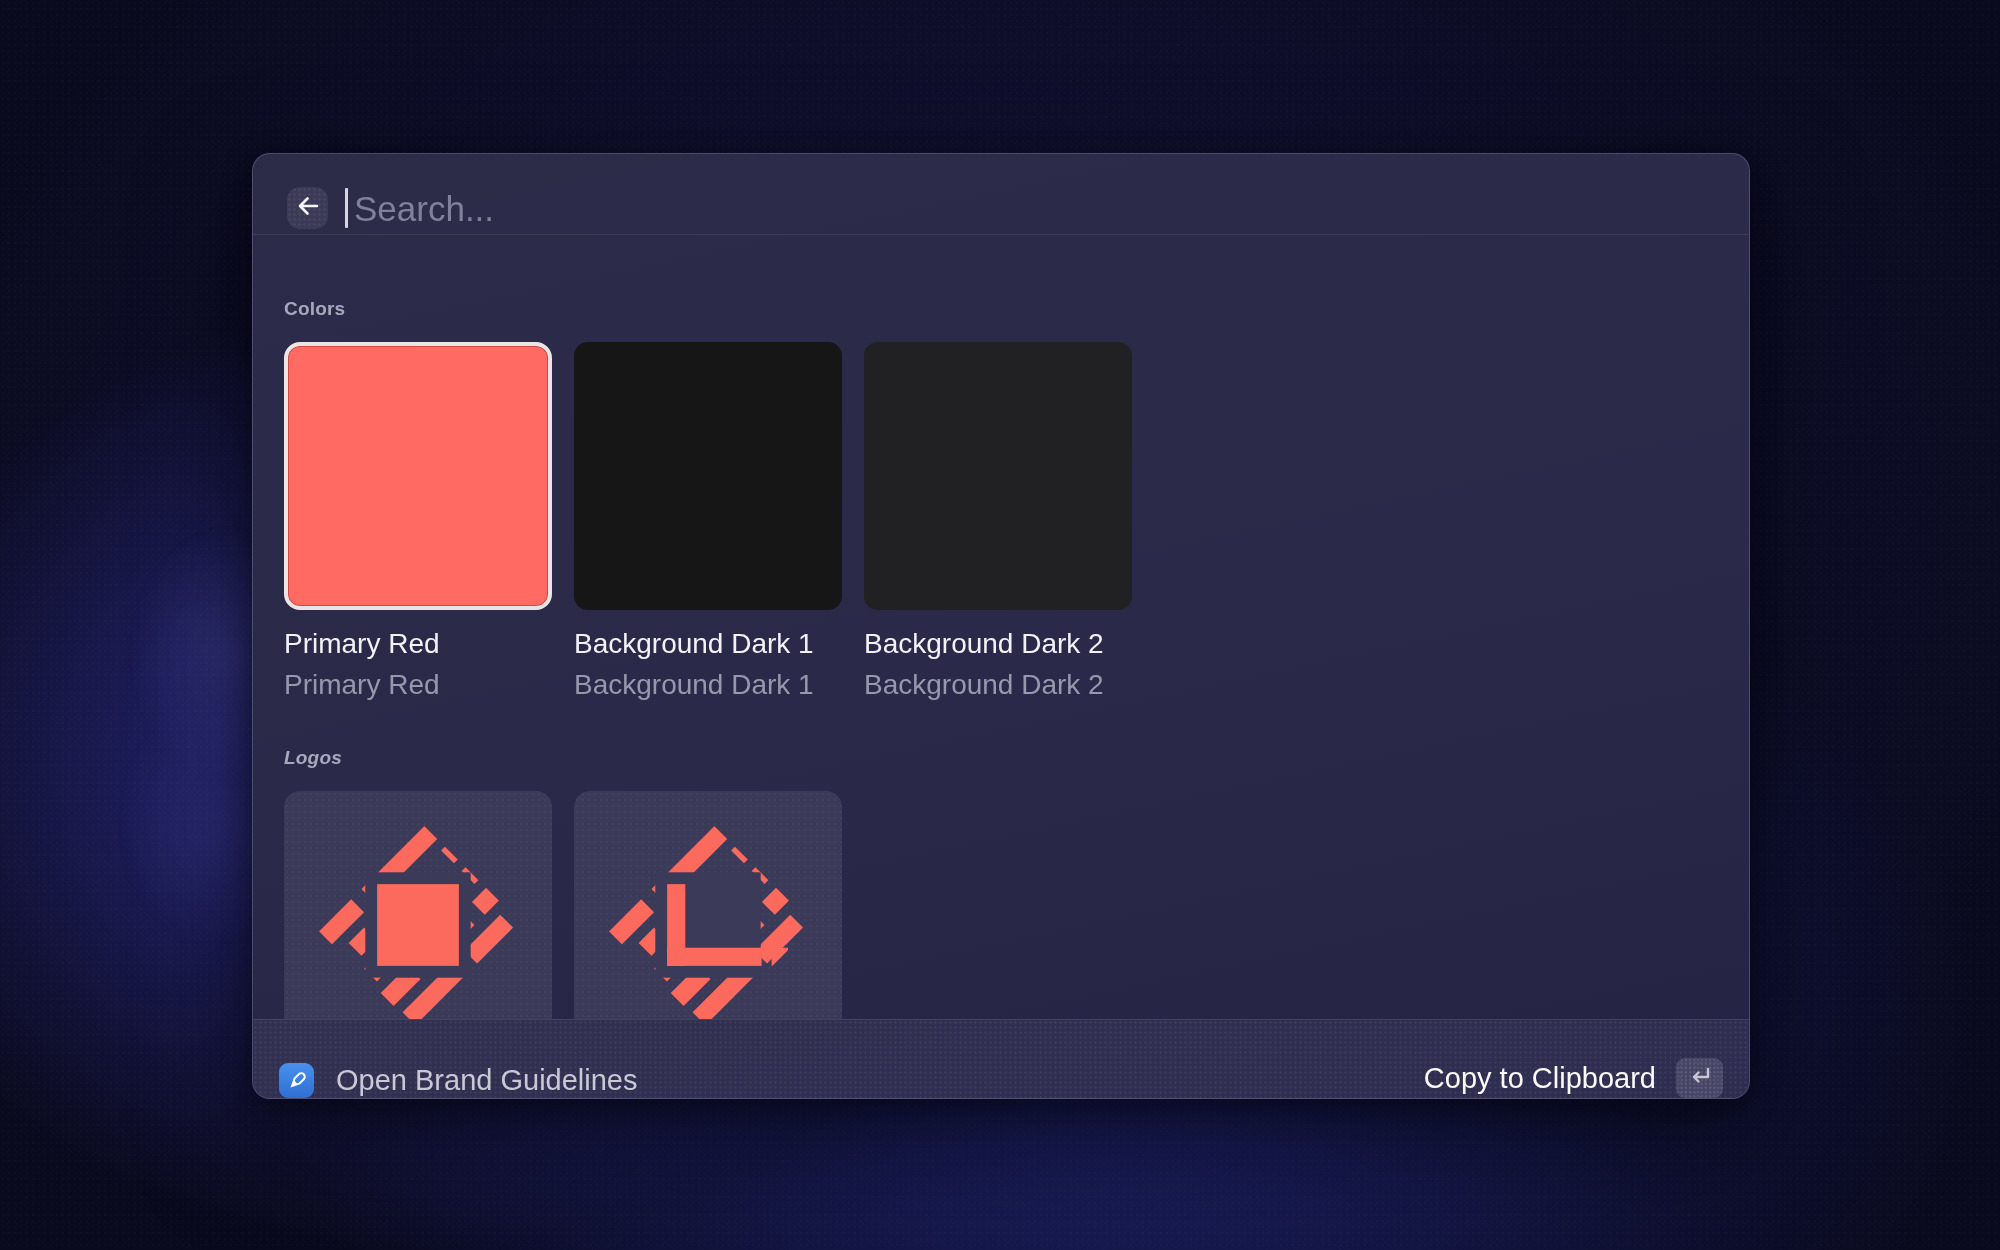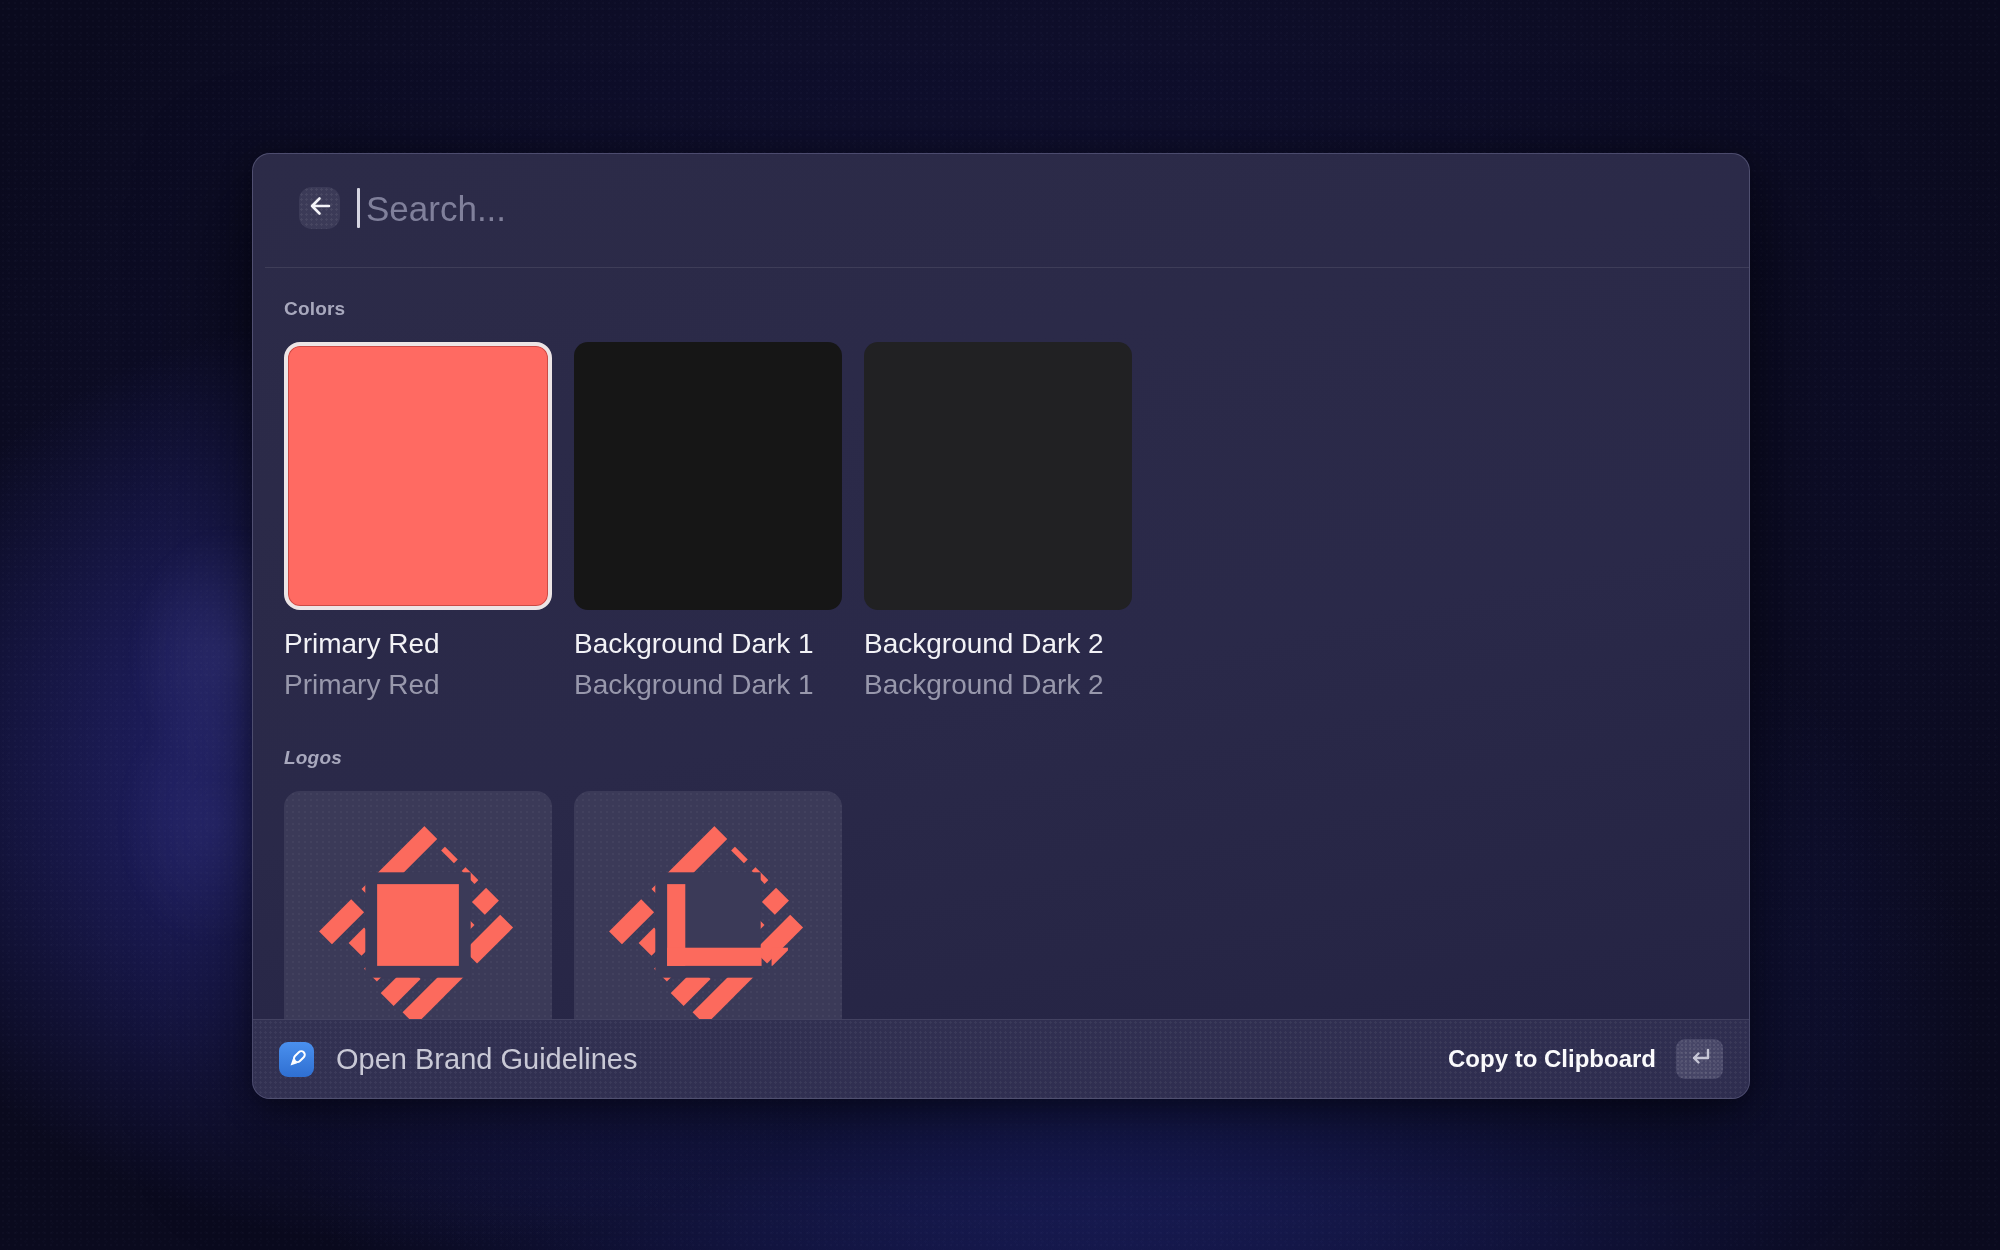--- a/index.html
+++ b/index.html
@@ -26,21 +26,21 @@
       radial-gradient(rgba(150,160,220,.04) 1px, transparent 1.3px);
     background-size:6px 6px, 9px 9px; background-position:0 0, 3px 4px; }
 
   
   .panel { position:absolute; left:252px; top:153px; width:1498px; height:946px;
     border-radius:18px; border:1px solid rgba(165,165,205,.30);
     background:linear-gradient(168deg, #2c2b48 0%, #2a2949 55%, #242343 100%);
     box-shadow:0 40px 110px rgba(0,0,5,.60), 0 8px 30px rgba(0,0,10,.45); }
 
   
-  .header { position:absolute; left:12px; top:0; right:0; height:114px; }
+  .header { position:absolute; left:0; top:0; right:0; height:81px; }
   .header .divider { position:absolute; left:0; right:0; bottom:0; height:1px;
     background:rgba(255,255,255,.09); }
   .back-btn { position:absolute; left:34px; top:33px; width:41px; height:42px;
     border-radius:13px; background:#3b3a57; display:flex; align-items:center; justify-content:center;
     background-image:radial-gradient(rgba(255,255,255,.06) 1px, transparent 1.2px); background-size:5px 5px;
     cursor:pointer; }
   .caret { position:absolute; left:92px; top:34px; width:3px; height:40px;
     background:#d6d6e2; border-radius:1px; }
   .search-input { position:absolute; left:101px; top:0; height:109px; width:1340px;
     background:transparent; border:none; outline:none;
@@ -65,30 +65,30 @@
   .logos-label { margin-top:46px;font-style:italic; }
   .logo-tile { width:268px; height:268px; border-radius:16px; background:#3b3a58;
     display:flex; align-items:center; justify-content:center; cursor:pointer;
     background-image:radial-gradient(rgba(255,255,255,.035) 1px, transparent 1.2px); background-size:6px 6px; }
   .logo-tile svg { display:block; }
 
   
   .footer { position:absolute; left:0; right:0; bottom:0; height:79px;
     border-radius:0 0 18px 18px; background:rgba(160,160,205,.085);
     border-top:1px solid rgba(255,255,255,.09);
-    display:flex; align-items:center; padding:0 26px;
+    display:flex; align-items:flex-end; padding:0 26px;
     background-image:radial-gradient(rgba(255,255,255,.05) 1px, transparent 1.2px); background-size:5px 5px; }
   .footer-left { display:flex; align-items:center; gap:22px; cursor:pointer; }
   .guidelines-icon { width:35px; height:35px; border-radius:9px;
     background:linear-gradient(180deg,#4a90ee 0%, #2f6fd2 100%);
     display:flex; align-items:center; justify-content:center; }
   .footer-left-label { font-size:29px; color:#c9c9d6; }
   .footer-spacer { flex:1; }
   .footer-right { display:flex; align-items:center; gap:20px; cursor:pointer; }
-  .footer-right-label { font-size:24px; font-weight:bold; color:#fafafc; }
+  .footer-right-label { font-size:29px; font-weight:normal; color:#fafafc; }
   .enter-key { width:47px; height:40px; border-radius:9px; background:rgba(220,220,250,.14);
     display:flex; align-items:center; justify-content:center;
     background-image:radial-gradient(rgba(255,255,255,.08) 1px, transparent 1.2px); background-size:4px 4px; }
 </style>
 </head>
 <body>
 
 <div class="screen">
   <div class="landmass"></div>
   <div class="vignette"></div>

